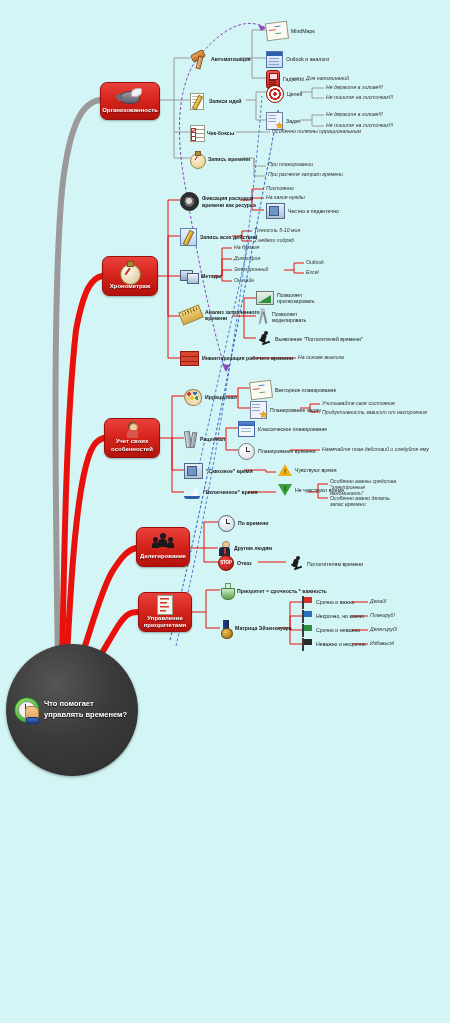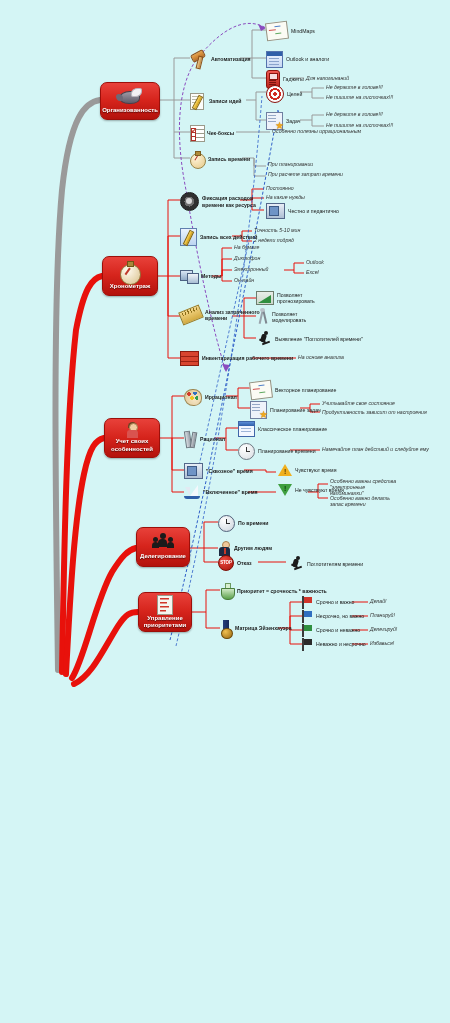--- a/index.html
+++ b/index.html
@@ -355,20 +355,31 @@
       <path d="M266,28 L258,24 L261,31 Z" fill="#8a4bbf" stroke="none"></path>
       <path d="M196,60 C176,90 176,140 186,190 C196,250 210,320 226,372" stroke="#8a4bbf" stroke-width="1" stroke-dasharray="3,2"></path>
       <path d="M226,372 L222,364 L230,365 Z" fill="#8a4bbf" stroke="none"></path>
       <path d="M170,640 C200,520 240,320 278,110" stroke="#2f5fc8" stroke-width="1" stroke-dasharray="3,2"></path>
       <path d="M278,110 L274,119 L282,117 Z" fill="#2f5fc8" stroke="none"></path>
       <path d="M176,646 C206,520 246,300 262,96" stroke="#2f5fc8" stroke-width="0.8" stroke-dasharray="3,2"></path>
       <path d="M198,470 C214,400 236,300 250,236" stroke="#2f5fc8" stroke-width="0.8" stroke-dasharray="3,2"></path>
     </g>
   </svg>
 
+  <div class="central" style="left:6px;top:644px;">
+    <span class="ico ico-clockhand">
+      <span class="ring"></span>
+        <span class="face"></span>
+        <span class="h"></span>
+        <span class="m"></span>
+      <span class="hand"></span>
+        <span class="cuff"></span>
+    </span>
+    <span class="ctext">Что помогает управлять временем?</span>
+  </div>
 
   <div class="l1" style="left:100px;top:82px;width:60px;height:38px;">
     <span class="ico ico-bigfish">
       <span class="bdy"></span>
         <span class="fin"></span>
         <span class="tail"></span>
     </span>
     <span class="l1label">Организованность</span>
   </div>
 

